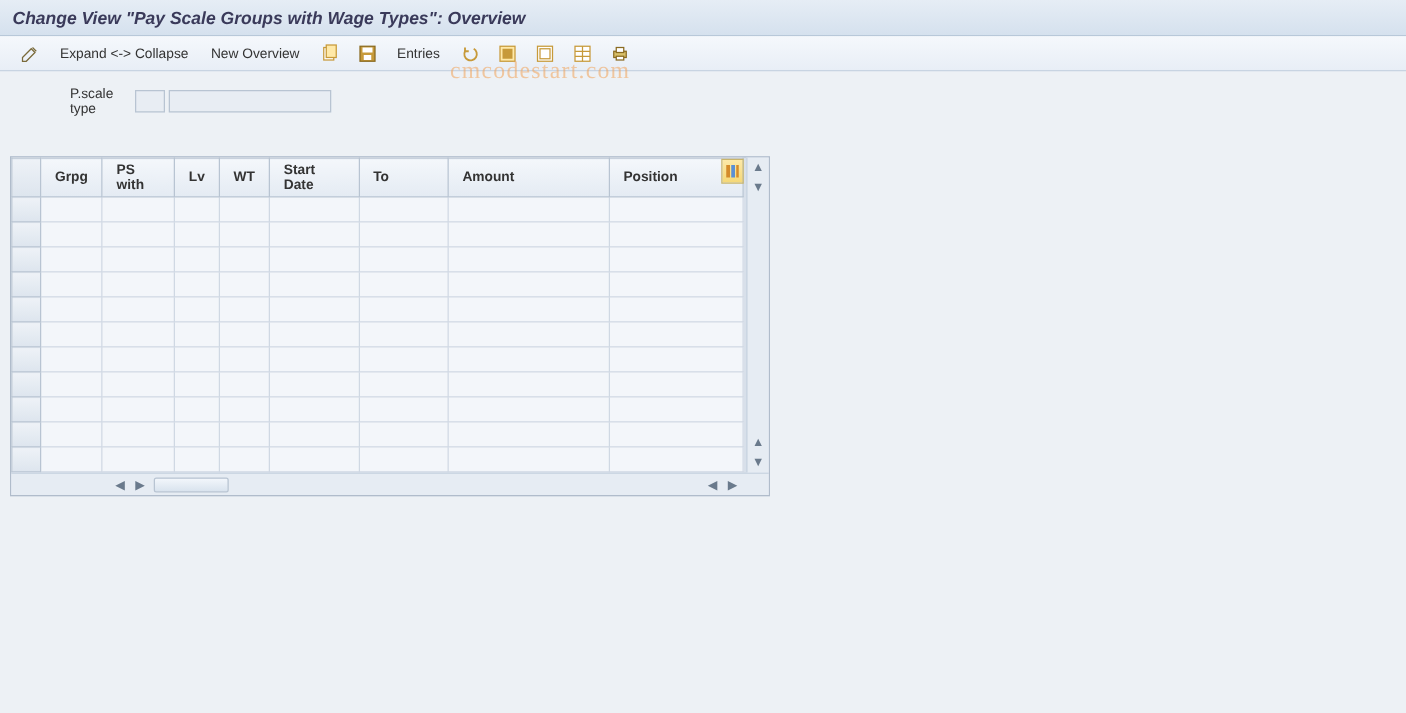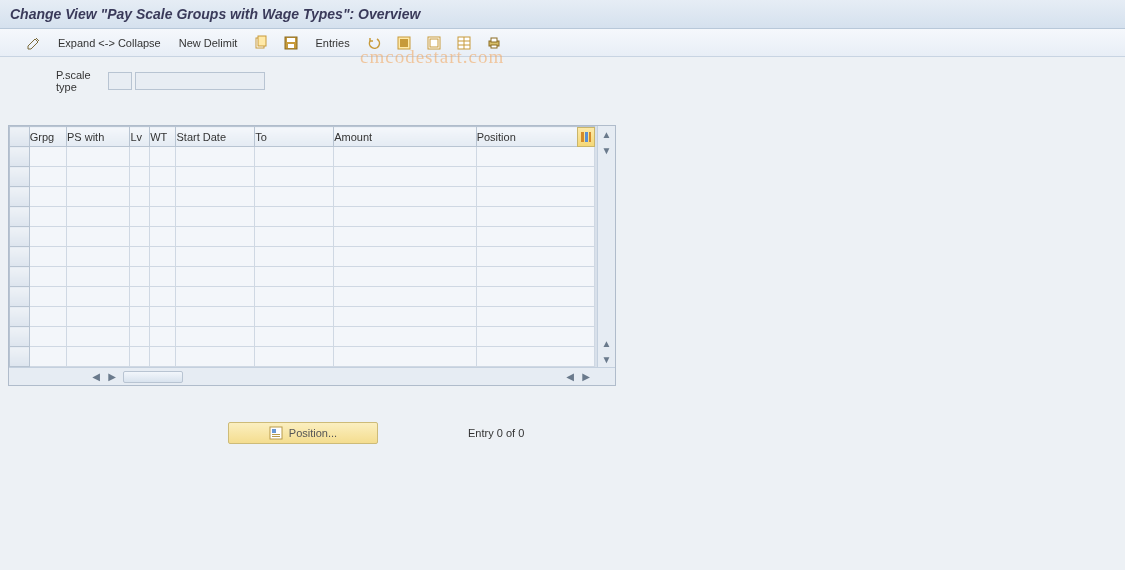--- a/index.html
+++ b/index.html
@@ -17,21 +17,21 @@
       border-bottom: 1px solid #b8c8d9;
       padding: 6px 10px;
       font-size: 14px;
       font-weight: bold;
       font-style: italic;
       color: #3a3a5a;
     }
     .toolbar {
       background: linear-gradient(#f5f8fc, #e8eef6);
       border-bottom: 1px solid #c8d4e2;
-      padding: 4px 22px;
+      padding: 4px 12px;
       display: flex;
       align-items: center;
       gap: 6px;
       height: 28px;
     }
     .tbtn {
       display: inline-flex;
       align-items: center;
       justify-content: center;
       height: 20px;
@@ -76,23 +76,23 @@
       position: relative;
     }
     .grid-table {
       border-collapse: collapse;
       width: 586px;
       background: #fff;
     }
     .grid-table th {
       background: linear-gradient(#f4f7fb, #e4ebf3);
       border: 1px solid #b8c4d2;
-      font-weight: normal;
+      font-weight: bold;
       text-align: left;
-      padding: 3px 0;
+      padding: 3px 11px;
       height: 20px;
       color: #333;
     }
     .grid-table td {
       border: 1px solid #cfd8e3;
       height: 20px;
       background: #f3f6fa;
     }
     .row-selector {
       width: 18px;
@@ -163,21 +163,21 @@
 <div class="title-bar">Change View "Pay Scale Groups with Wage Types": Overview</div>
 
 <div class="toolbar">
   <span class="tbtn">
     <svg class="icon-svg" viewBox="0 0 16 16">
         <path d="M2 11 L9 4 L12 7 L5 14 L2 14 Z" fill="none" stroke="#7a6a3a" stroke-width="1"></path>
         <path d="M10 3 L13 6" stroke="#7a6a3a" stroke-width="1"></path>
       </svg>
   </span>
   <span class="tbtn tbtn-text">Expand &lt;-&gt; Collapse</span>
-  <span class="tbtn tbtn-text">New Delimit</span>
+  <span class="tbtn tbtn-text">New Overview</span>
   <span class="tbtn">
       <svg class="icon-svg" viewBox="0 0 16 16">
         <rect x="3" y="3" width="8" height="10" fill="#fff" stroke="#c79a3a"></rect>
         <rect x="5" y="1" width="8" height="10" fill="#ffe9a8" stroke="#c79a3a"></rect>
       </svg>
     </span>
   <span class="tbtn">
       <svg class="icon-svg" viewBox="0 0 16 16">
         <rect x="2" y="2" width="12" height="12" fill="#c79a3a" stroke="#8a6a20"></rect>
         <rect x="4" y="3" width="8" height="4" fill="#fff"></rect>
@@ -390,26 +390,14 @@
       <div class="hsbtn">◀</div>
       <div class="hsbtn">▶</div>
       <div class="hthumb"></div>
       <div class="hscroll-right">
         <div class="hsbtn">◀</div>
         <div class="hsbtn">▶</div>
       </div>
     </div>
   </div>
 
-  <div class="footer-row">
-    <div class="position-btn">
-      <svg width="14" height="14" viewBox="0 0 14 14">
-          <rect x="1" y="1" width="12" height="12" fill="#fff" stroke="#b89a4a"></rect>
-          <rect x="3" y="3" width="4" height="4" fill="#6a98d4"></rect>
-          <rect x="3" y="8" width="8" height="1" fill="#b89a4a"></rect>
-          <rect x="3" y="10" width="8" height="1" fill="#b89a4a"></rect>
-        </svg>
-      <span>Position...</span>
-    </div>
-    <span class="entry-text">Entry 0 of 0</span>
-  </div>
 
 </div>
 
 </body></html>

